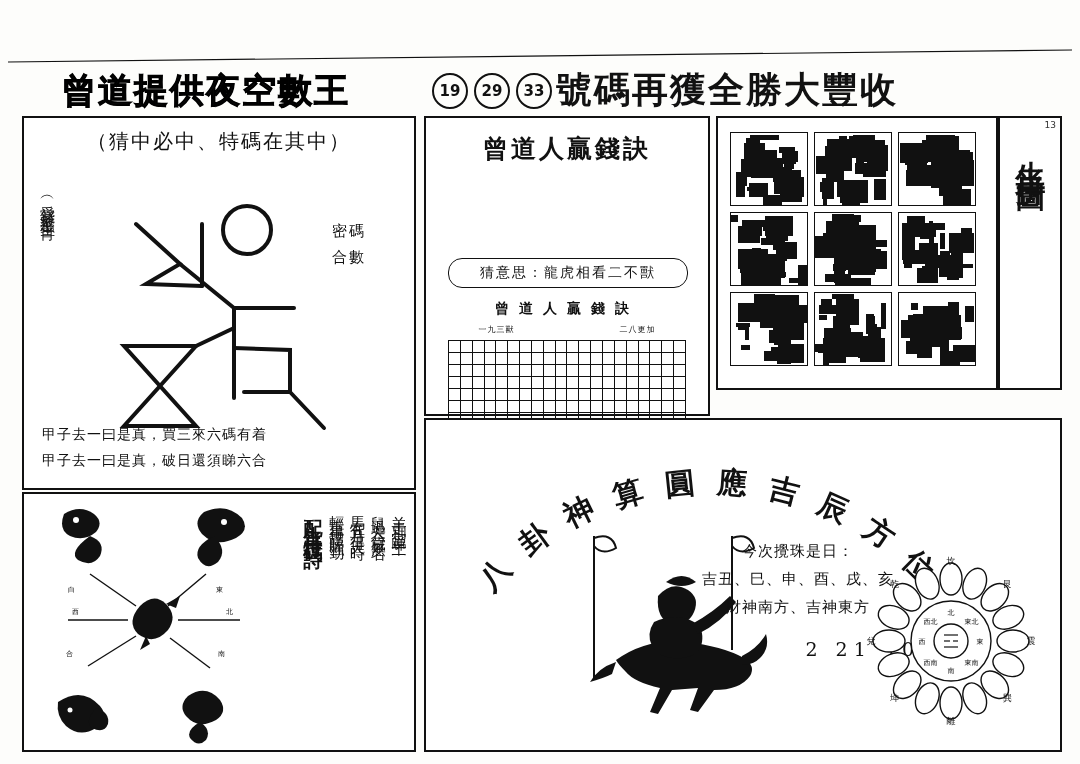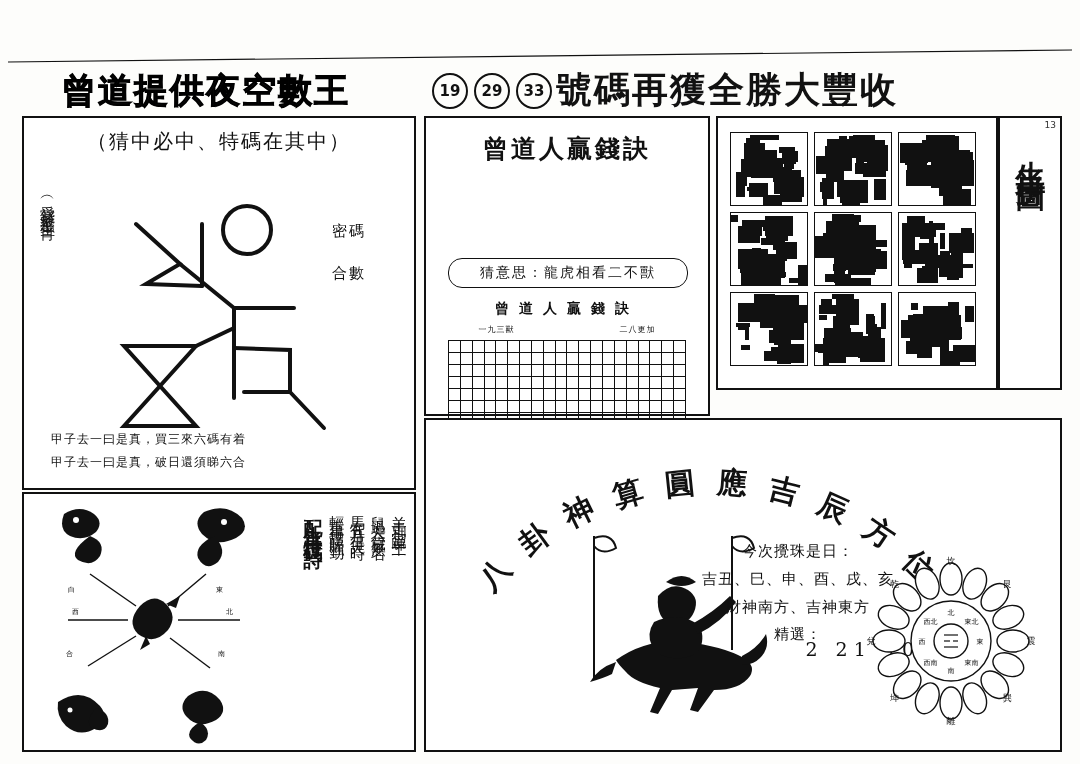--- a/index.html
+++ b/index.html
@@ -72,21 +72,21 @@
   #panelA .vert-left{
     position:absolute;left:12px;top:72px;
     writing-mode:vertical-rl;text-orientation:upright;
     font-family:"DejaVu Serif","Liberation Serif",serif;
     font-size:15px;letter-spacing:4px;line-height:1.5;
   }
   #panelA .glyph{position:absolute;left:60px;top:60px;}
   #panelA .verse{
     position:absolute;left:18px;bottom:14px;
     font-family:"DejaVu Serif","Liberation Serif",serif;
-    font-size:12px;letter-spacing:1px;line-height:1.9;margin-left:9px;
+    font-size:14px;letter-spacing:1px;line-height:1.9;
   }
 
   
   #panelB{left:22px;top:492px;width:390px;height:256px;}
   #panelB .poem-cols{
     position:absolute;right:6px;top:10px;display:flex;gap:2px;
   }
   #panelB .pcol{
     writing-mode:vertical-rl;text-orientation:upright;
     font-family:"DejaVu Serif","Liberation Serif",serif;
@@ -194,21 +194,21 @@
     <span class="ball">33</span>
     <span>號碼再獲全勝大豐收</span>
   </div>
 
   <div class="box" id="panelA">
     <div class="sub">（猜中必中、特碼在其中）</div>
 
     <div class="vert-left">（愛錢最蠢生肖）</div>
 
     <div style="position:absolute;right:48px;top:104px;font-family:'DejaVu Serif',serif;font-size:15px;letter-spacing:2px;">密碼</div>
-    <div style="position:absolute;right:48px;top:146px;font-family:'DejaVu Serif',serif;font-size:15px;letter-spacing:2px;">合數</div>
+    <div style="position:absolute;right:48px;top:130px;font-family:'DejaVu Serif',serif;font-size:15px;letter-spacing:2px;">合數</div>
 
     <svg class="glyph" width="250" height="290" viewBox="0 0 250 290">
       <g stroke="#111" stroke-width="4" fill="none" stroke-linecap="round">
         <circle cx="163" cy="52" r="24"></circle>
         <path d="M52 46 L96 86 L62 106 L118 108"></path>
         <path d="M118 108 L118 46"></path>
         <path d="M96 86 L150 130"></path>
         <path d="M150 130 L150 220"></path>
         <path d="M150 130 L210 130"></path>
         <path d="M150 170 L206 172 L206 214 L160 214"></path>
@@ -738,21 +738,20 @@
         <path d="M108 92 q22 -10 40 0 q10 6 8 20 q-2 14 -20 16 q-22 2 -30 -12 q-6 -12 2 -24 Z"></path>
         <path d="M146 94 q22 -12 38 -28 l6 6 q-14 20 -38 32 Z"></path>
         <path d="M120 52 q16 -12 30 0 q-14 8 -30 0 Z"></path>
       </g>
     </svg>
 
     <div class="rtext">
       <div>今次攪珠是日：</div>
       <div>吉丑、巳、申、酉、戌、亥</div>
       <div>財神南方、吉神東方</div>
-      <div>精選：</div>
     </div>
 
     <div class="picks">
       <span>2</span>
       <span>21</span>
       <span>40</span>
     </div>
 
     <svg class="flower" width="190" height="190" viewBox="0 0 190 190">
       <g id="petals" fill="#fff" stroke="#111" stroke-width="1.4">

